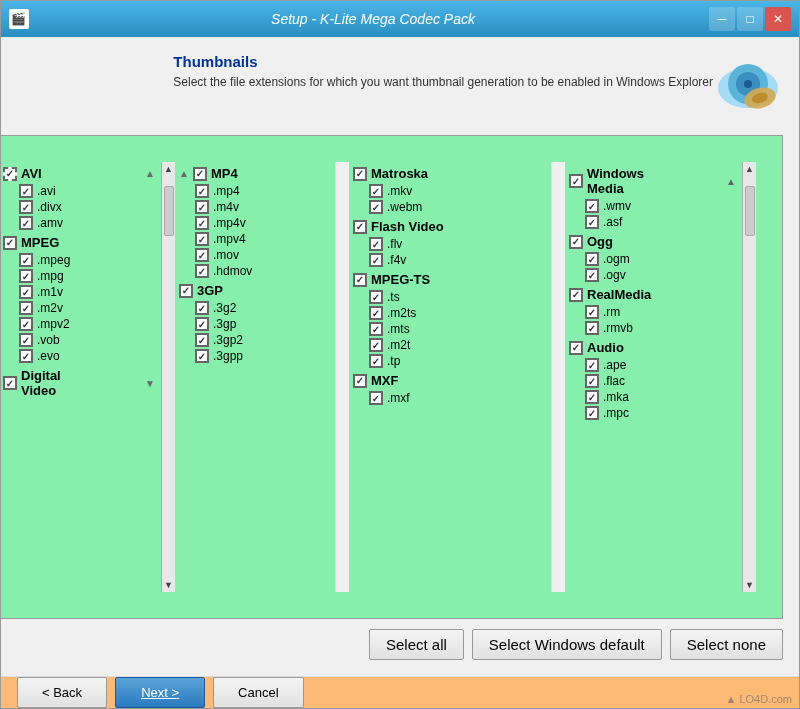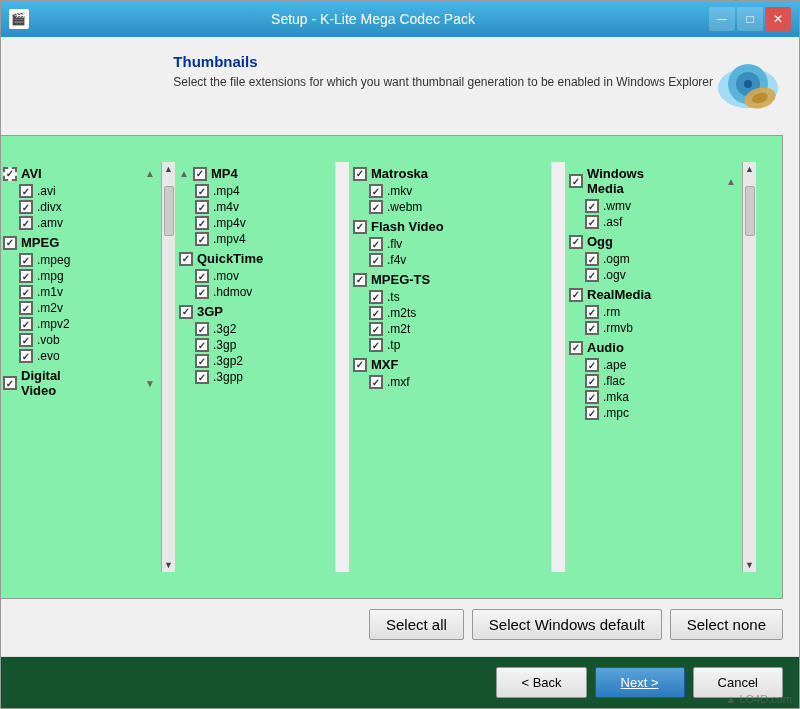--- a/index.html
+++ b/index.html
@@ -2,21 +2,21 @@
 <html><head>
   <meta charset="utf-8">
   <style>
     * { box-sizing: border-box; margin: 0; padding: 0; }
     body { font-family: 'Segoe UI', Tahoma, sans-serif; font-size: 13px; background: #f0f0f0; width: 800px; height: 709px; overflow: hidden; }
 
     .window { width: 800px; height: 709px; background: #f0f0f0; border: 1px solid #999; display: flex; flex-direction: column; }
 
     .title-bar { background: linear-gradient(to bottom, #4ab5e8, #2a8fc0); height: 36px; display: flex; align-items: center; padding: 0 8px; color: white; font-size: 14px; font-weight: normal; }
     .title-bar-icon { width: 20px; height: 20px; margin-right: 8px; background: #fff; border-radius: 2px; display: flex; align-items: center; justify-content: center; font-size: 12px; }
-    .title-bar-text { flex: 1; text-align: center; }
+    .title-bar-text { flex: 1; text-align: center; font-style: italic; }
     .title-bar-buttons { display: flex; gap: 2px; }
     .title-btn { width: 26px; height: 24px; border: none; cursor: pointer; font-size: 12px; display: flex; align-items: center; justify-content: center; background: rgba(255,255,255,0.2); color: white; border-radius: 2px; }
     .title-btn.close { background: #d9534f; }
 
     .content-area { flex: 1; padding: 16px; display: flex; flex-direction: column; overflow: hidden; align-items: flex-end; }
 
     .header-section { margin-bottom: 12px; }
     .header-title { font-size: 15px; font-weight: bold; color: #003399; margin-bottom: 4px; }
     .header-desc { font-size: 12px; color: #333; line-height: 1.4; }
 
@@ -33,21 +33,21 @@
 
     .item { display: flex; align-items: center; gap: 4px; padding: 1px 0 1px 16px; font-size: 12px; }
 
     .checkbox { width: 14px; height: 14px; border: 2px solid #666; background: #fff; display: inline-flex; align-items: center; justify-content: center; flex-shrink: 0; cursor: pointer; }
     .checkbox.checked::after { content: '✓'; font-size: 10px; color: #333; font-weight: bold; }
     .checkbox.dashed { border-style: dashed; }
 
     .bottom-buttons { display: flex; gap: 8px; margin-top: 10px; align-items: center; }
     .btn { padding: 6px 16px; border: 1px solid #999; background: linear-gradient(to bottom, #f5f5f5, #e0e0e0); cursor: pointer; font-size: 15px; border-radius: 2px; }
 
-    .footer { display: flex; justify-content: flex-end; gap: 8px; padding: 10px 16px; background: #14532d; border-top: 1px solid #ddd; }
+    .footer { display: flex; gap: 8px; padding: 0 16px; background: #fdba74; border-top: 1px solid #ddd; }
     .footer-btn { padding: 7px 24px; border: 1px solid #999; background: linear-gradient(to bottom, #f5f5f5, #e0e0e0); cursor: pointer; font-size: 13px; border-radius: 2px; min-width: 90px; }
     .footer-btn.primary { background: linear-gradient(to bottom, #5ba3d9, #2a7abf); color: white; border-color: #1a5a9f; text-decoration: underline; }
     .logo-placeholder { width: 70px; height: 70px; display: flex; align-items: center; justify-content: center; }
 
     .watermark { position: absolute; bottom: 4px; right: 8px; opacity: 0.6; font-size: 11px; color: #666; }
     .col-with-scroll { display: flex; flex-direction: row; }
     .scrollbar-v { display: flex; flex-direction: column; align-items: center; background: #e8e8e8; border-left: 1px solid #aaa; width: 14px; margin-left: 2px; }
     .scroll-arrow-up, .scroll-arrow-down { font-size: 9px; cursor: pointer; color: #444; padding: 2px 0; }
     .scroll-track { flex: 1; position: relative; width: 12px; }
     .scroll-thumb { position: absolute; top: 10px; left: 1px; width: 10px; height: 50px; background: #ccc; border: 1px solid #aaa; border-radius: 2px; }
@@ -176,24 +176,20 @@
             </div>
           <div class="item">
               <div class="checkbox checked"></div>
               <span>.mp4v</span>
             </div>
           <div class="item">
               <div class="checkbox checked"></div>
               <span>.mpv4</span>
             </div>
 
-          <div class="group-header" style="margin-top:4px;">
-            <div class="checkbox checked"></div>
-            <span>QuickTime</span>
-          </div>
           <div class="item">
               <div class="checkbox checked"></div>
               <span>.mov</span>
             </div>
           <div class="item">
               <div class="checkbox checked"></div>
               <span>.hdmov</span>
             </div>
 
           <div class="group-header" style="margin-top:4px;">
@@ -254,20 +250,24 @@
             <div class="checkbox checked"></div>
             <span>MPEG-TS</span>
           </div>
           <div class="item">
               <div class="checkbox checked"></div>
               <span>.ts</span>
             </div>
           <div class="item">
               <div class="checkbox checked"></div>
               <span>.m2ts</span>
+            </div>
+          <div class="item">
+              <div class="checkbox checked"></div>
+              <span>.mts</span>
             </div>
           <div class="item">
               <div class="checkbox checked"></div>
               <span>.m2t</span>
             </div>
           <div class="item">
               <div class="checkbox checked"></div>
               <span>.tp</span>
             </div>
 

